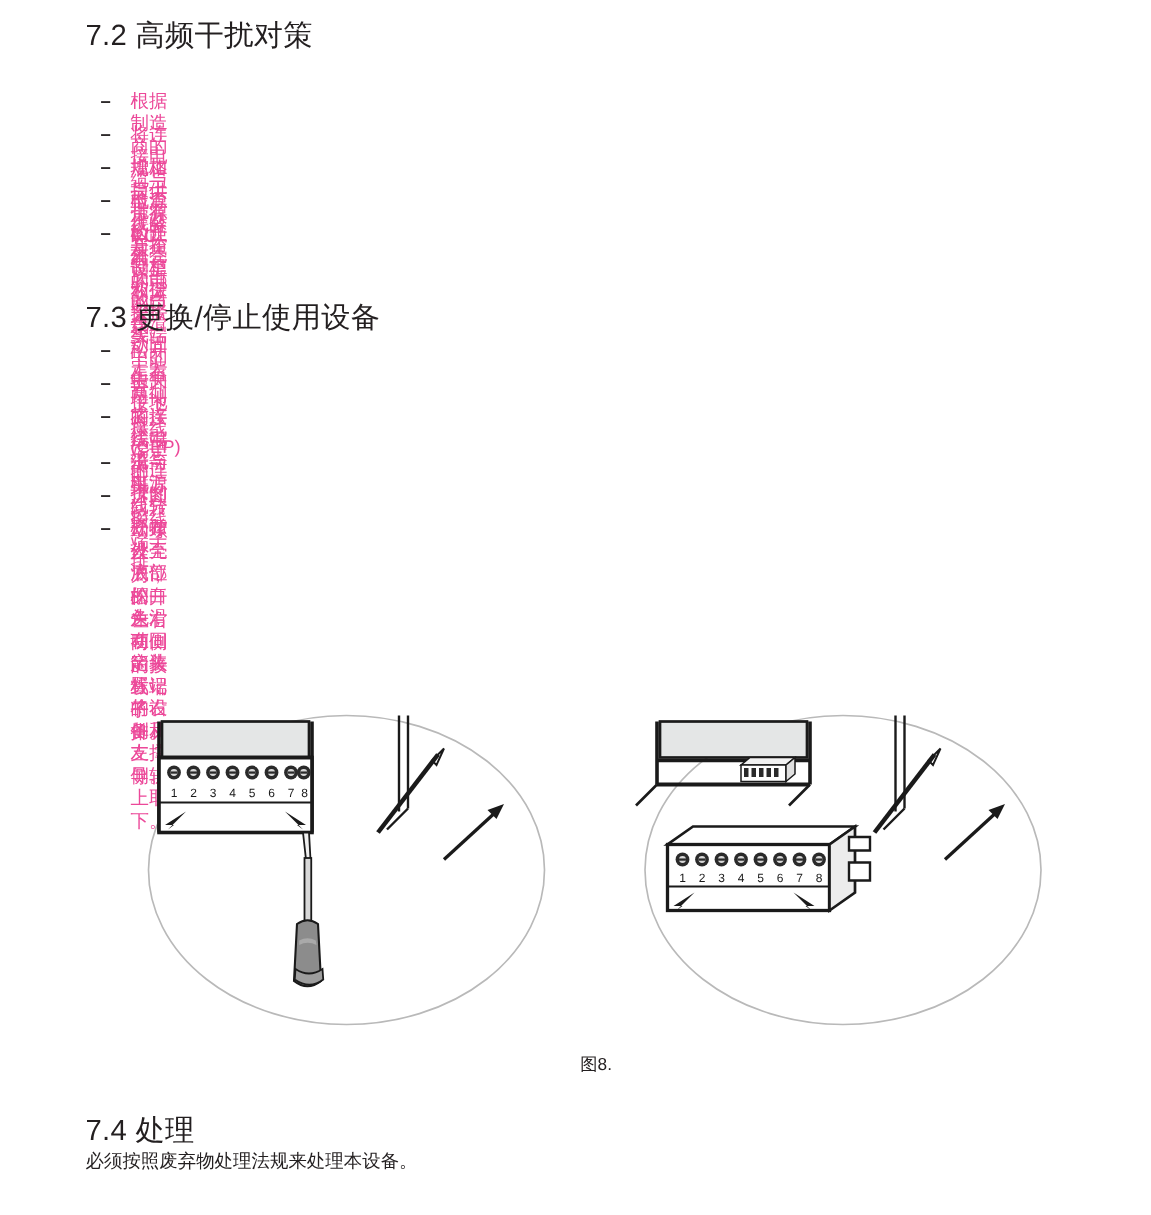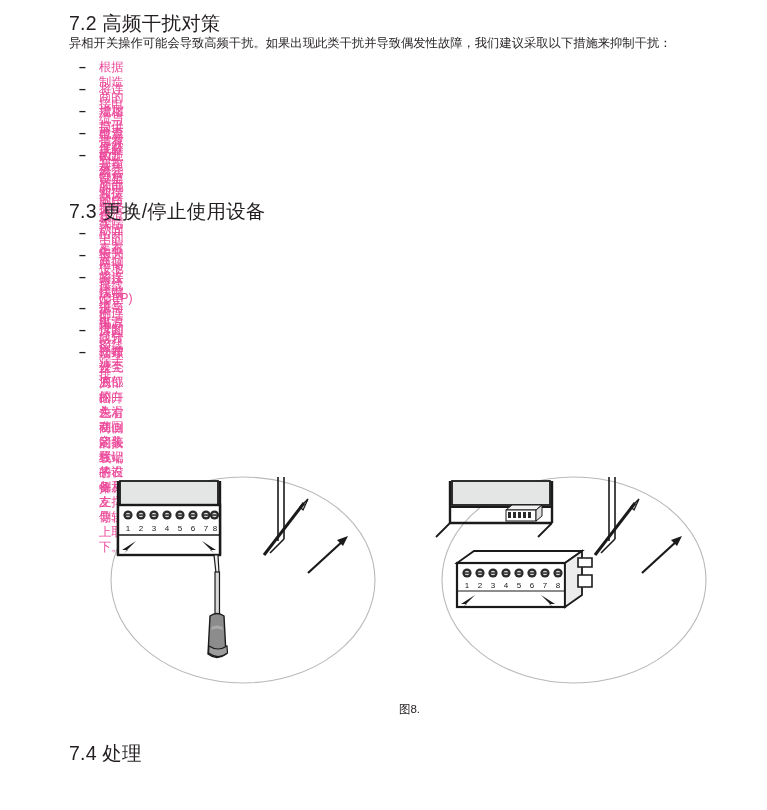--- a/index.html
+++ b/index.html
@@ -11,21 +11,21 @@
     width: 767px;
     height: 810px;
     position: relative;
     font-family: "Liberation Sans", "DejaVu Sans", sans-serif;
     color: #231f20;
     overflow: hidden;
   }
 
   .page {
     position: absolute;
-    left: 12px; top: 0;
+    left: 0; top: 0;
     width: 745px;
     height: 810px;
   }
 
   
   .section-heading {
     position: absolute;
     left: 57px;
     font-size: 19.5px;
     font-weight: 400;
@@ -89,21 +89,20 @@
   }
   .figure-svg { display: block; }
 </style>
 </head>
 <body>
 
 <div class="page">
 
   <div class="section-heading" style="top:10px;">7.2 高频干扰对策</div>
 
-  <div class="body-text" style="top:36px;">异相开关操作可能会导致高频干扰。如果出现此类干扰并导致偶发性故障，我们建议采取以下措施来抑制干扰：</div>
 
   <div class="bullet-list" style="top:60px;">
     <div class="bullet-row">
       <span class="bullet-dash">–</span>
       <span class="bullet-text">根据制造商的规格提供带有RC组合的电感负载。</span>
     </div>
     <div class="bullet-row">
       <span class="bullet-dash">–</span>
       <span class="bullet-text">将连接电缆与电源线分开布设至液位探头。</span>
     </div>
@@ -366,14 +365,15 @@
           <path d="M670,81 L659,85 L665,91 Z" fill="#1a1a1a"></path>
         </g>
       </g>
     </svg>
   </div>
 
   <div class="fig-caption" style="left:348px; top:702px; width:60px;">图8.</div>
 
   <div class="section-heading" style="top:740px;">7.4 处理</div>
 
+  <div class="body-text" style="top:767px;">必须按照废弃物处理法规来处理本设备。</div>
 
 </div>
 
 </body></html>

